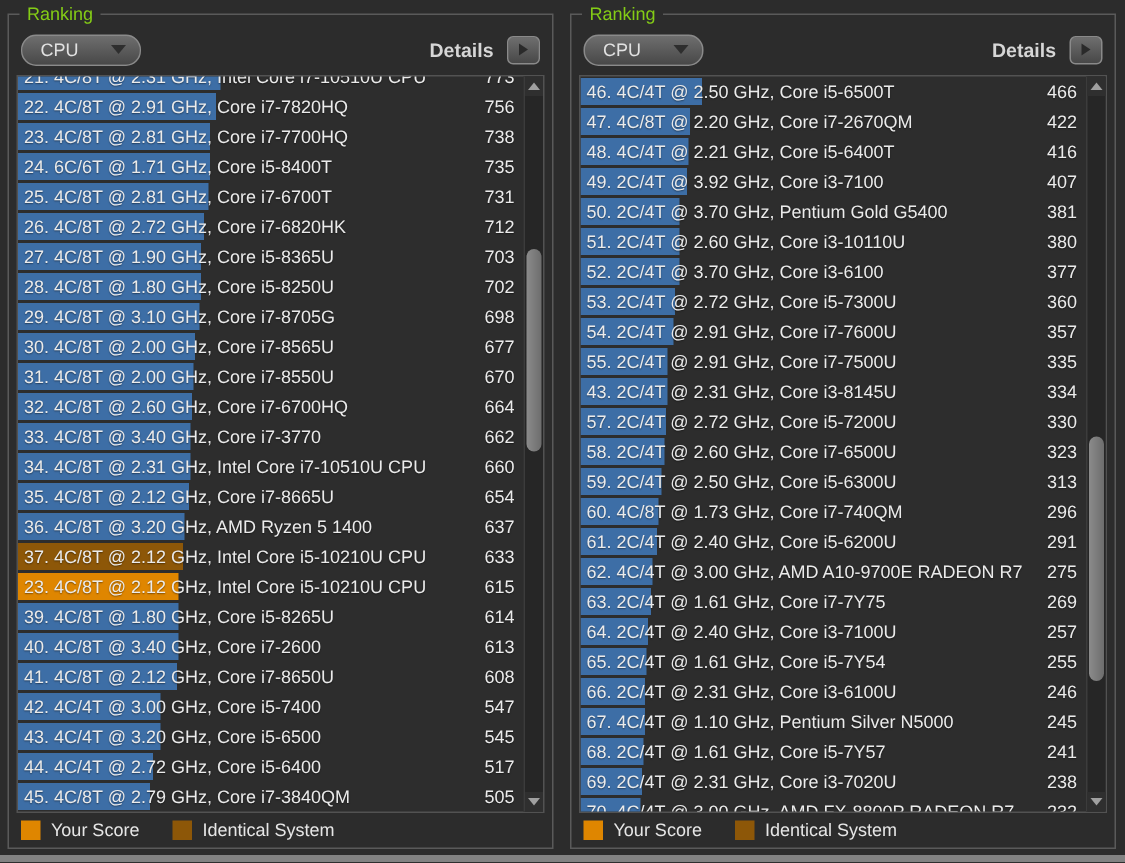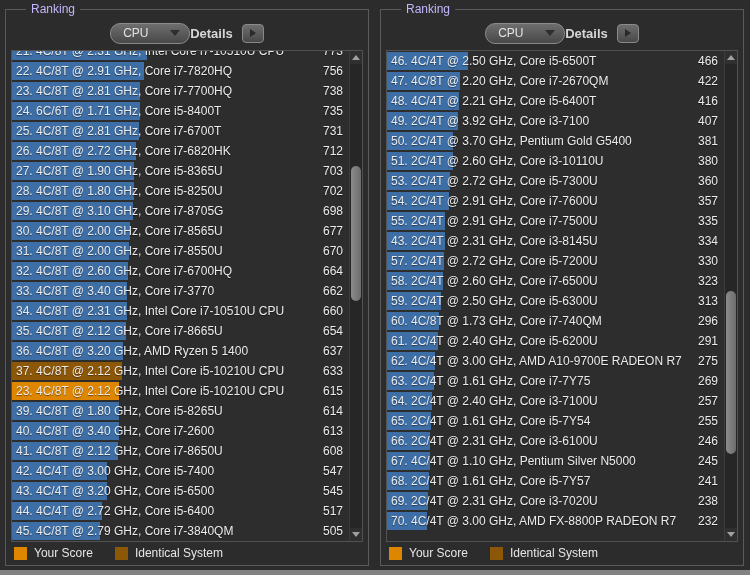--- a/index.html
+++ b/index.html
@@ -14,26 +14,26 @@
     overflow:hidden;font-family:"Liberation Sans",sans-serif;
     -webkit-font-smoothing:antialiased;
   }
   .panel{
     position:absolute;top:9px;width:364px;height:557px;
     border:1px solid #5a5a5a;box-sizing:border-box;
   }
   .panel-0{left:5px;}
   .panel-1{left:380px;}
   .panel-title{
-    position:absolute;top:-8px;left:20px;background:var(--bg);
-    padding:0 5px;font-size:12px;color:#c4b5fd;line-height:14px;
+    position:absolute;top:-8px;left:7px;background:var(--bg);
+    padding:0 5px;font-size:12px;color:#84cc16;line-height:14px;
   }
   .panel-header{
     position:absolute;top:12px;left:8px;right:8px;height:22px;
-    display:flex;justify-content:center;align-items:center;
+    display:flex;justify-content:space-between;align-items:center;
   }
   .dropdown{
     width:80px;height:21px;border-radius:10px;box-sizing:border-box;
     background:linear-gradient(#6e6e6e,#484848);
     border:1px solid #8a8a8a;
     display:flex;align-items:center;justify-content:space-between;
     padding:0 9px 0 12px;cursor:default;
   }
   .dd-label{font-size:12px;color:#e2e2e2;}
   .dd-arrow{
@@ -317,20 +317,25 @@
     <div class="row-bar" style="width: 66px;"></div>
     <span class="row-label">50. 2C/4T @ 3.70 GHz, Pentium Gold G5400</span>
     <span class="row-score">381</span>
   </div>
             <div class="row">
     <div class="row-bar" style="width: 66px;"></div>
     <span class="row-label">51. 2C/4T @ 2.60 GHz, Core i3-10110U</span>
     <span class="row-score">380</span>
   </div>
             <div class="row">
+    <div class="row-bar" style="width: 66px;"></div>
+    <span class="row-label">52. 2C/4T @ 3.70 GHz, Core i3-6100</span>
+    <span class="row-score">377</span>
+  </div>
+            <div class="row">
     <div class="row-bar" style="width: 63px;"></div>
     <span class="row-label">53. 2C/4T @ 2.72 GHz, Core i5-7300U</span>
     <span class="row-score">360</span>
   </div>
             <div class="row">
     <div class="row-bar" style="width: 62px;"></div>
     <span class="row-label">54. 2C/4T @ 2.91 GHz, Core i7-7600U</span>
     <span class="row-score">357</span>
   </div>
             <div class="row">

